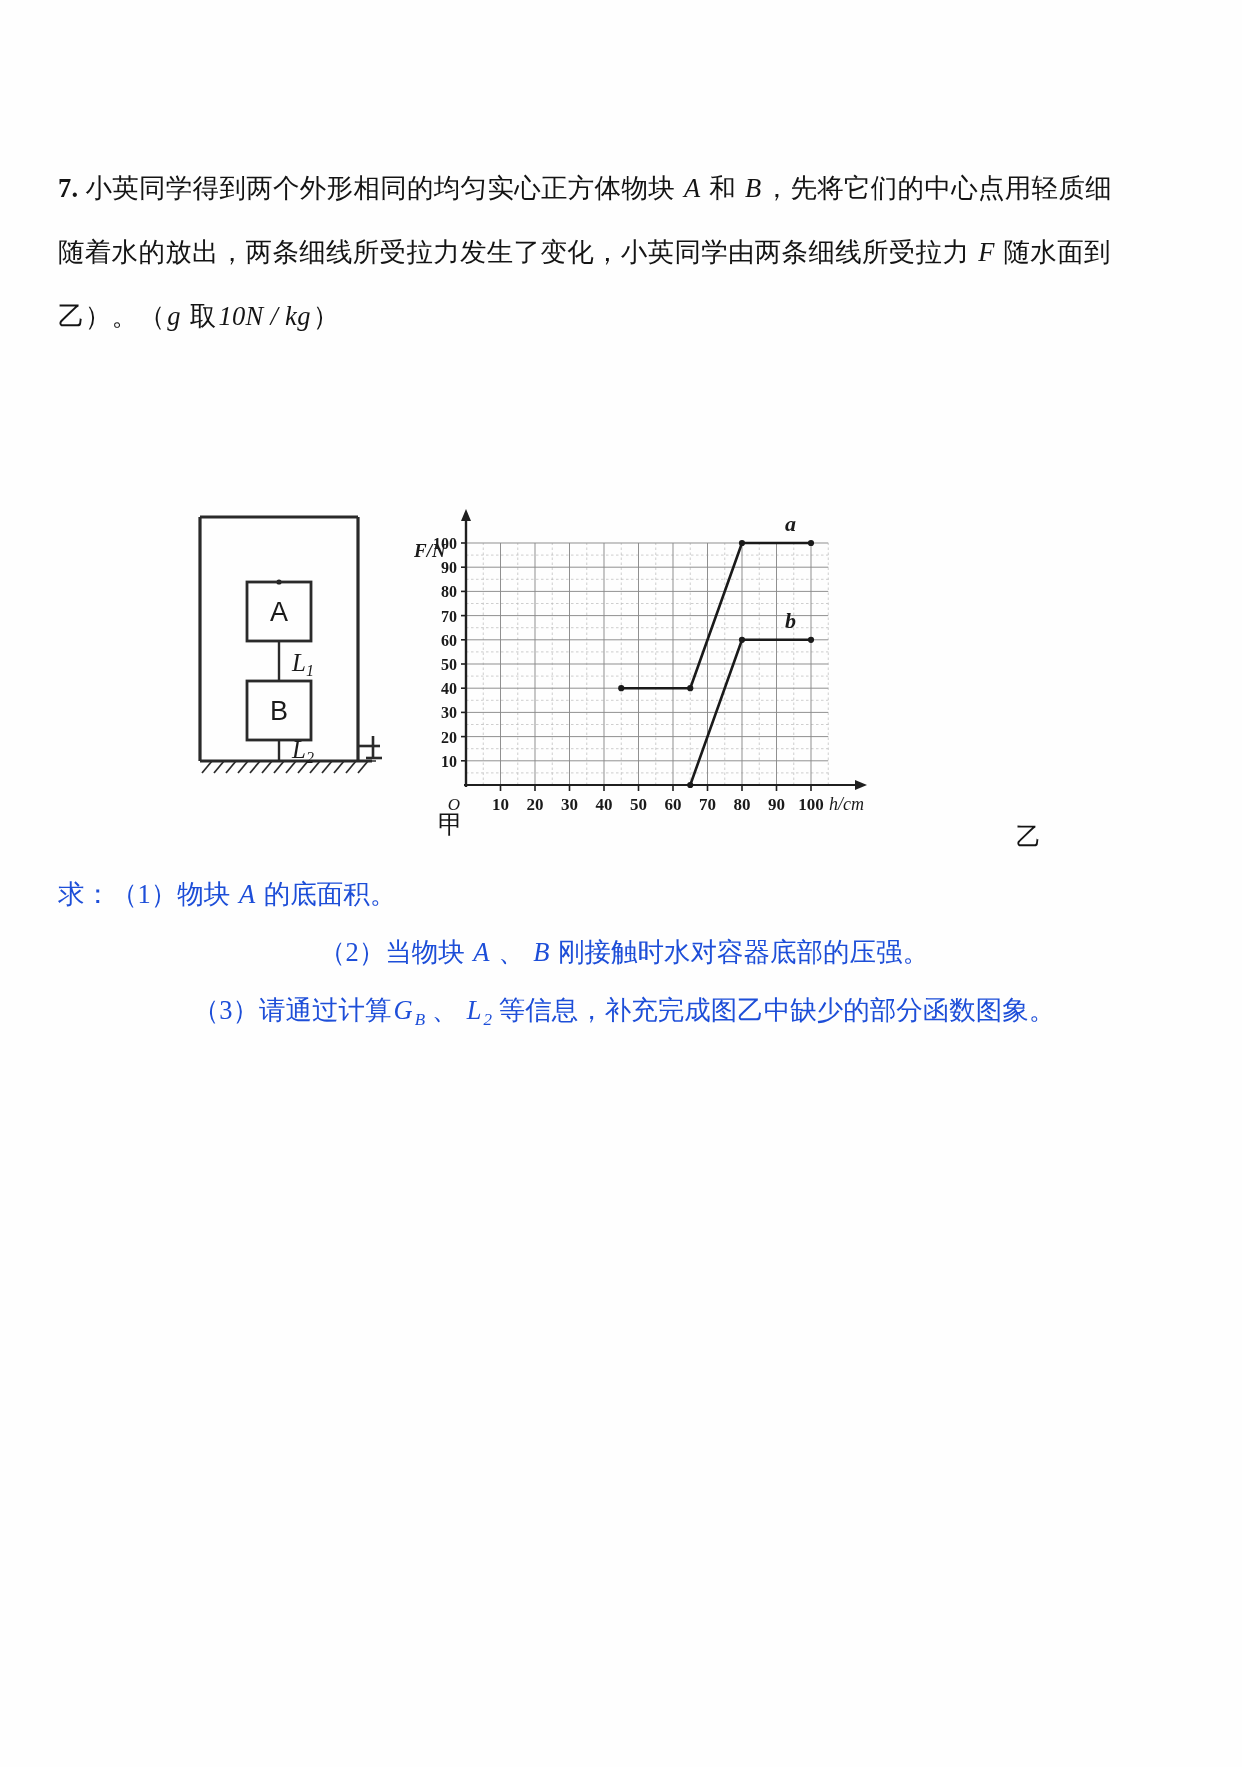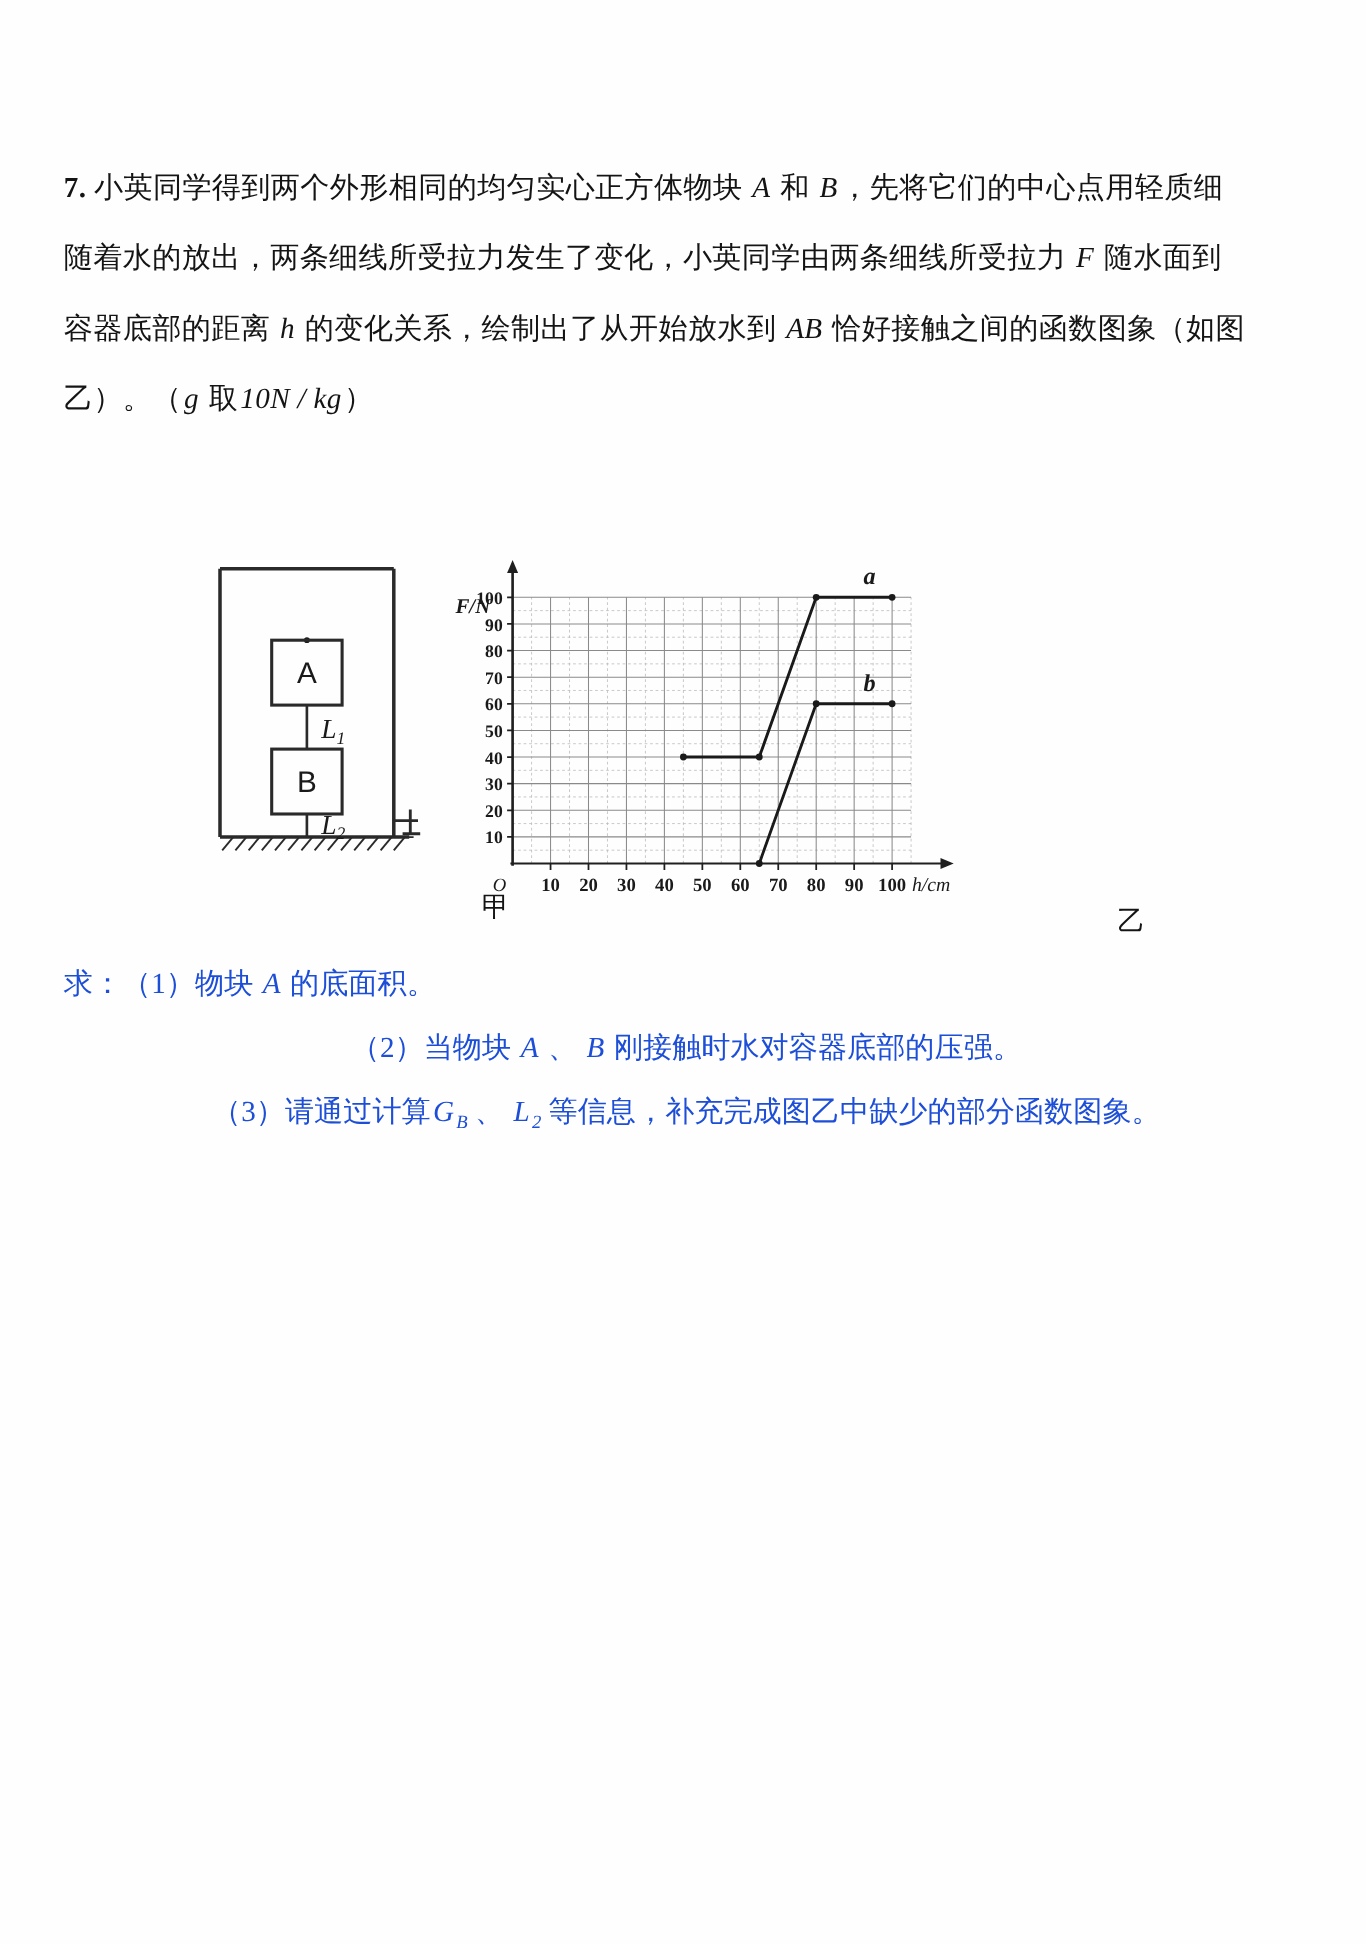--- a/index.html
+++ b/index.html
@@ -21,21 +21,21 @@
     left: 0; top: 0;
     width: 1242px;
     height: 1767px;
     background: #fefefe;
   }
 
   
   .problem {
     position: absolute;
     left: 58px;
-    top: 138px;
+    top: 156px;
     width: 1124px;
   }
   .pline {
     font-size: 26.5px;
     line-height: 64px;
     letter-spacing: 0.3px;
     white-space: nowrap;
     color: #141414;
   }
   .pline .num {
@@ -113,21 +113,20 @@
   .q-indent { padding-left: 32px; text-align: center; }
 </style>
 </head>
 <body>
 
 <div class="page">
 
   <div class="problem">
     <div class="pline"><span class="num">7.</span><span>  小英同学得到两个外形相同的均匀实心正方体物块 </span><span class="it">A</span><span> 和 </span><span class="it">B</span><span>，先将它们的中心点用轻质细</span></div>
     <div class="pline"><span>随着水的放出，两条细线所受拉力发生了变化，小英同学由两条细线所受拉力 </span><span class="it">F</span><span> 随水面到</span></div>
-    <div class="pline"><span>容器底部的距离 </span><span class="it">h</span><span> 的变化关系，绘制出了从开始放水到 </span><span class="it">AB</span><span> 恰好接触之间的函数图象（如图</span></div>
     <div class="pline"><span>乙）。（</span><span class="it">g</span><span> 取</span><span class="it">10N / kg</span><span>）</span></div>
   </div>
 
   <div class="figures">
 
     <div class="fig-jia">
       <svg width="230" height="290" viewBox="0 0 230 290">
 
         <path d="M 20 14 L 20 258" stroke="#2a2a2a" stroke-width="3.2" fill="none"></path>
         <path d="M 20 14 L 178 14" stroke="#2a2a2a" stroke-width="3.2" fill="none"></path>

